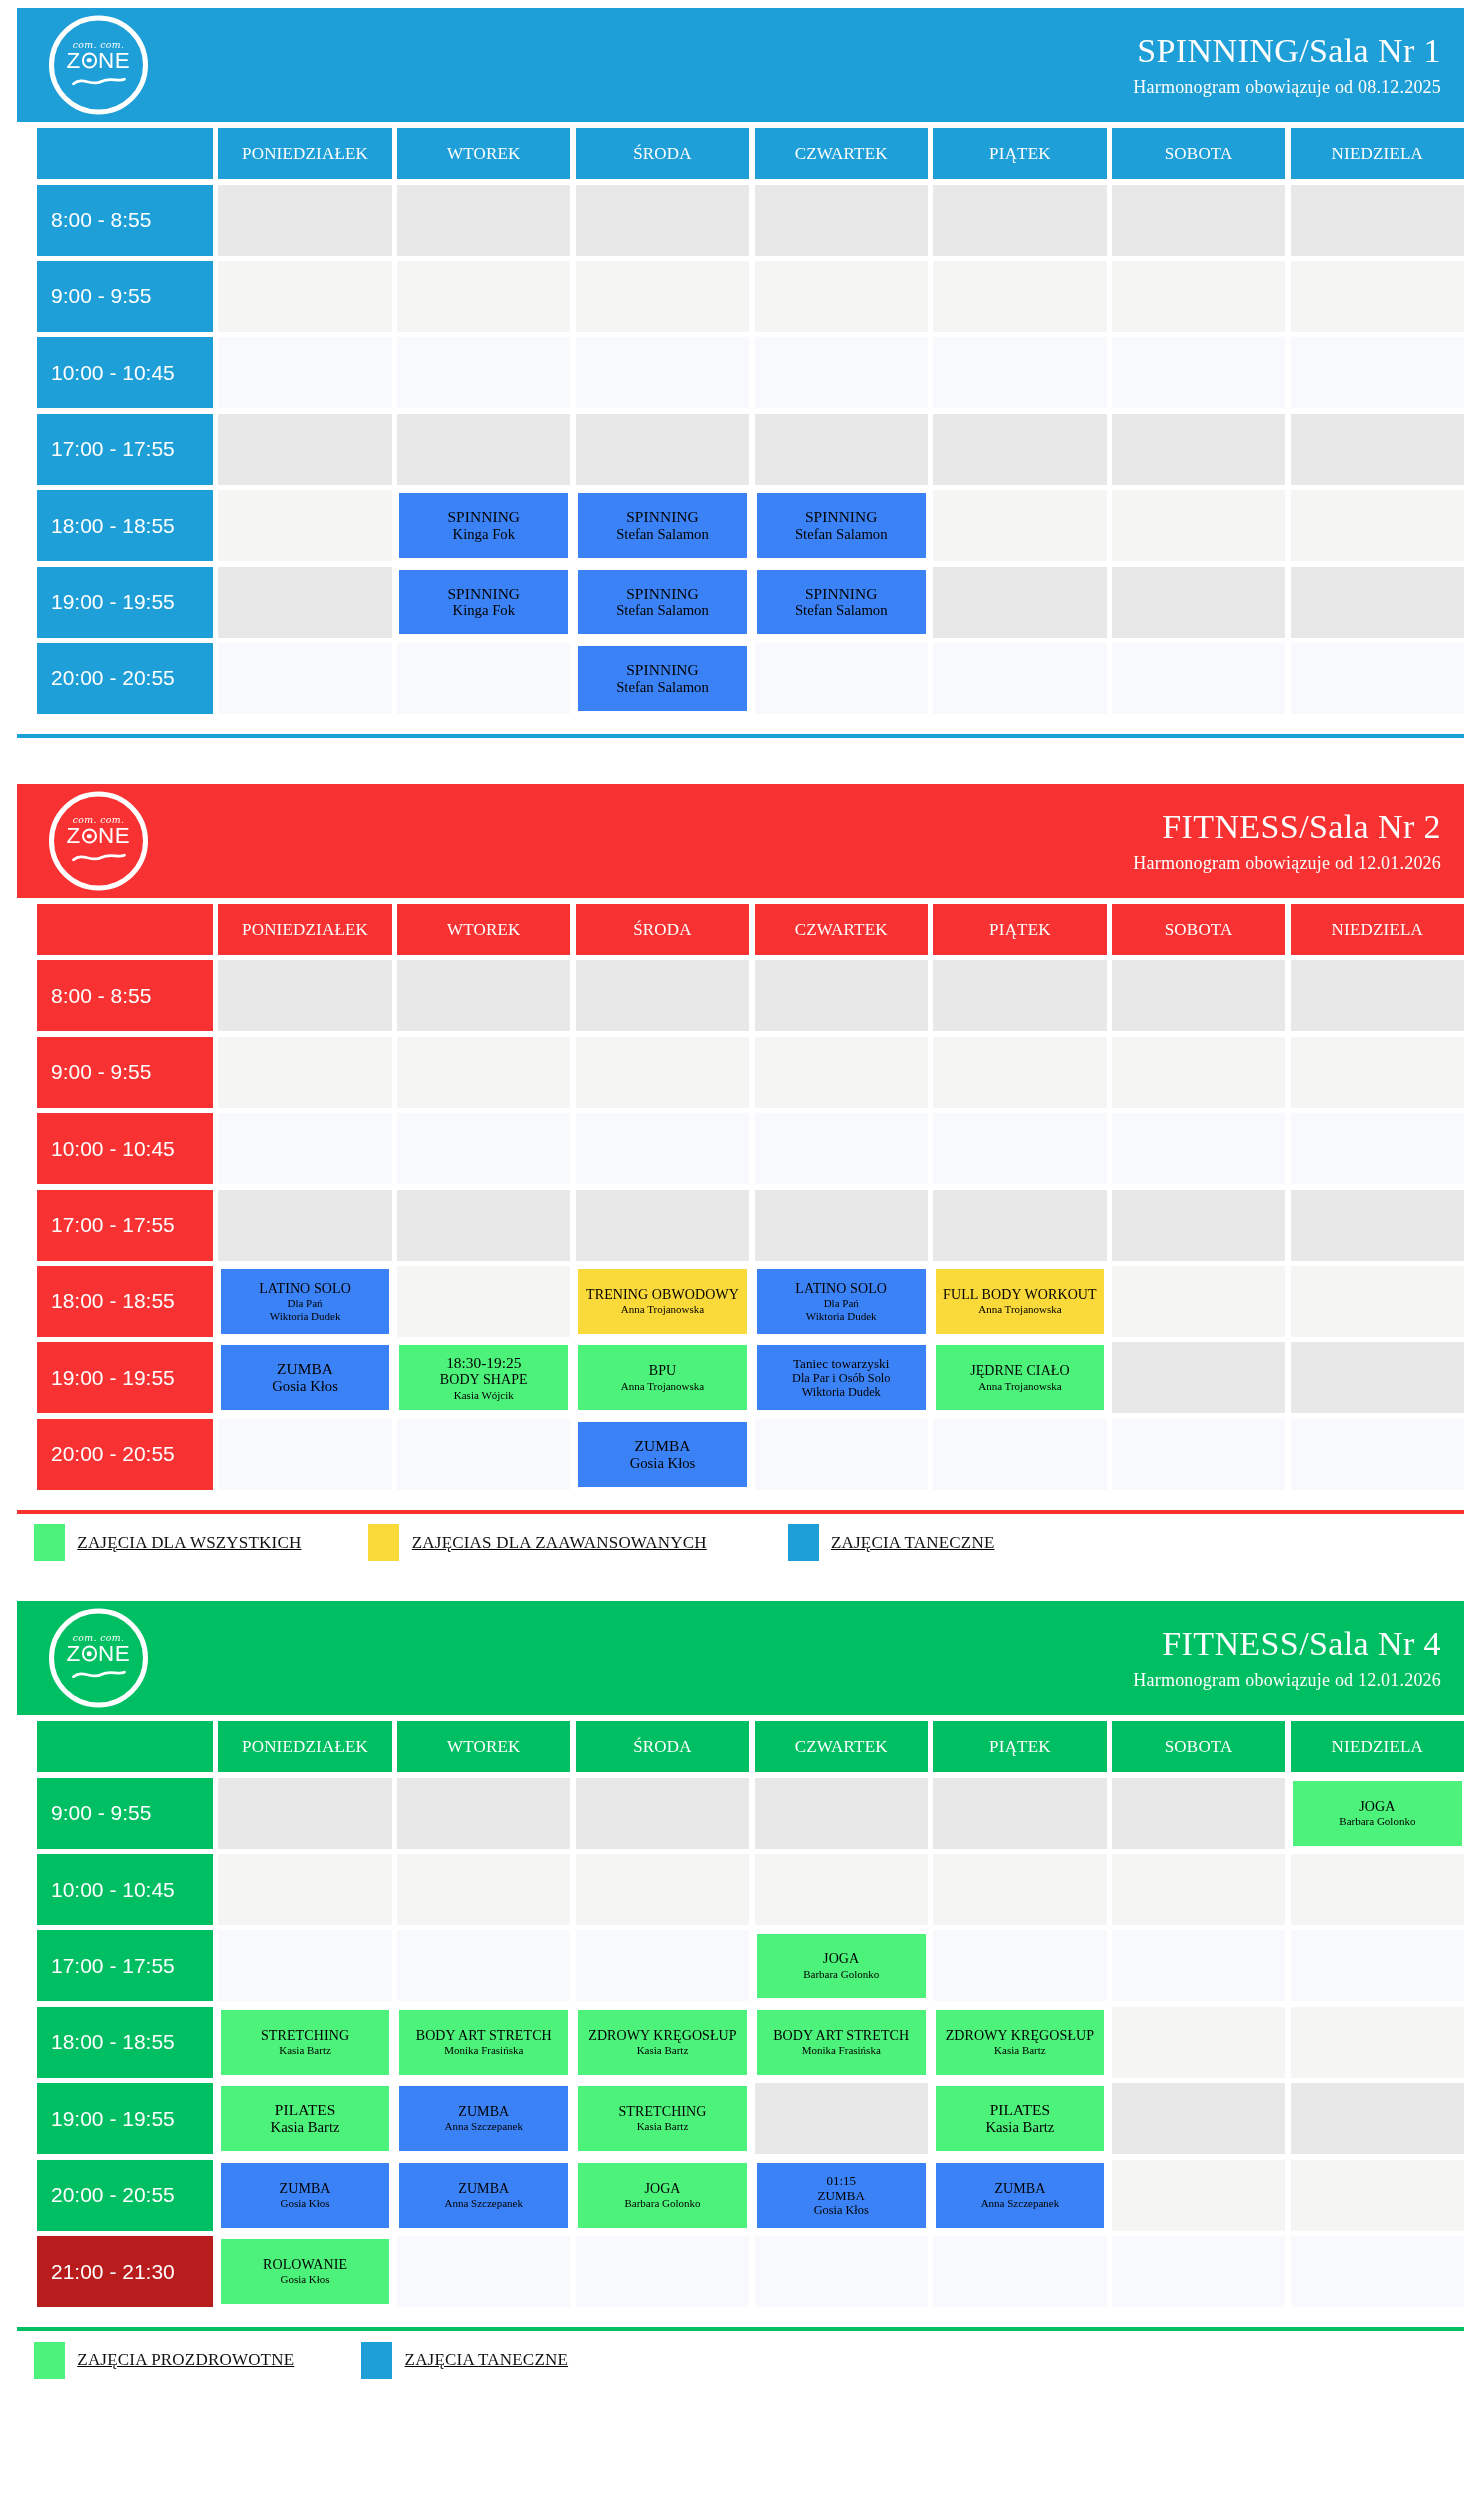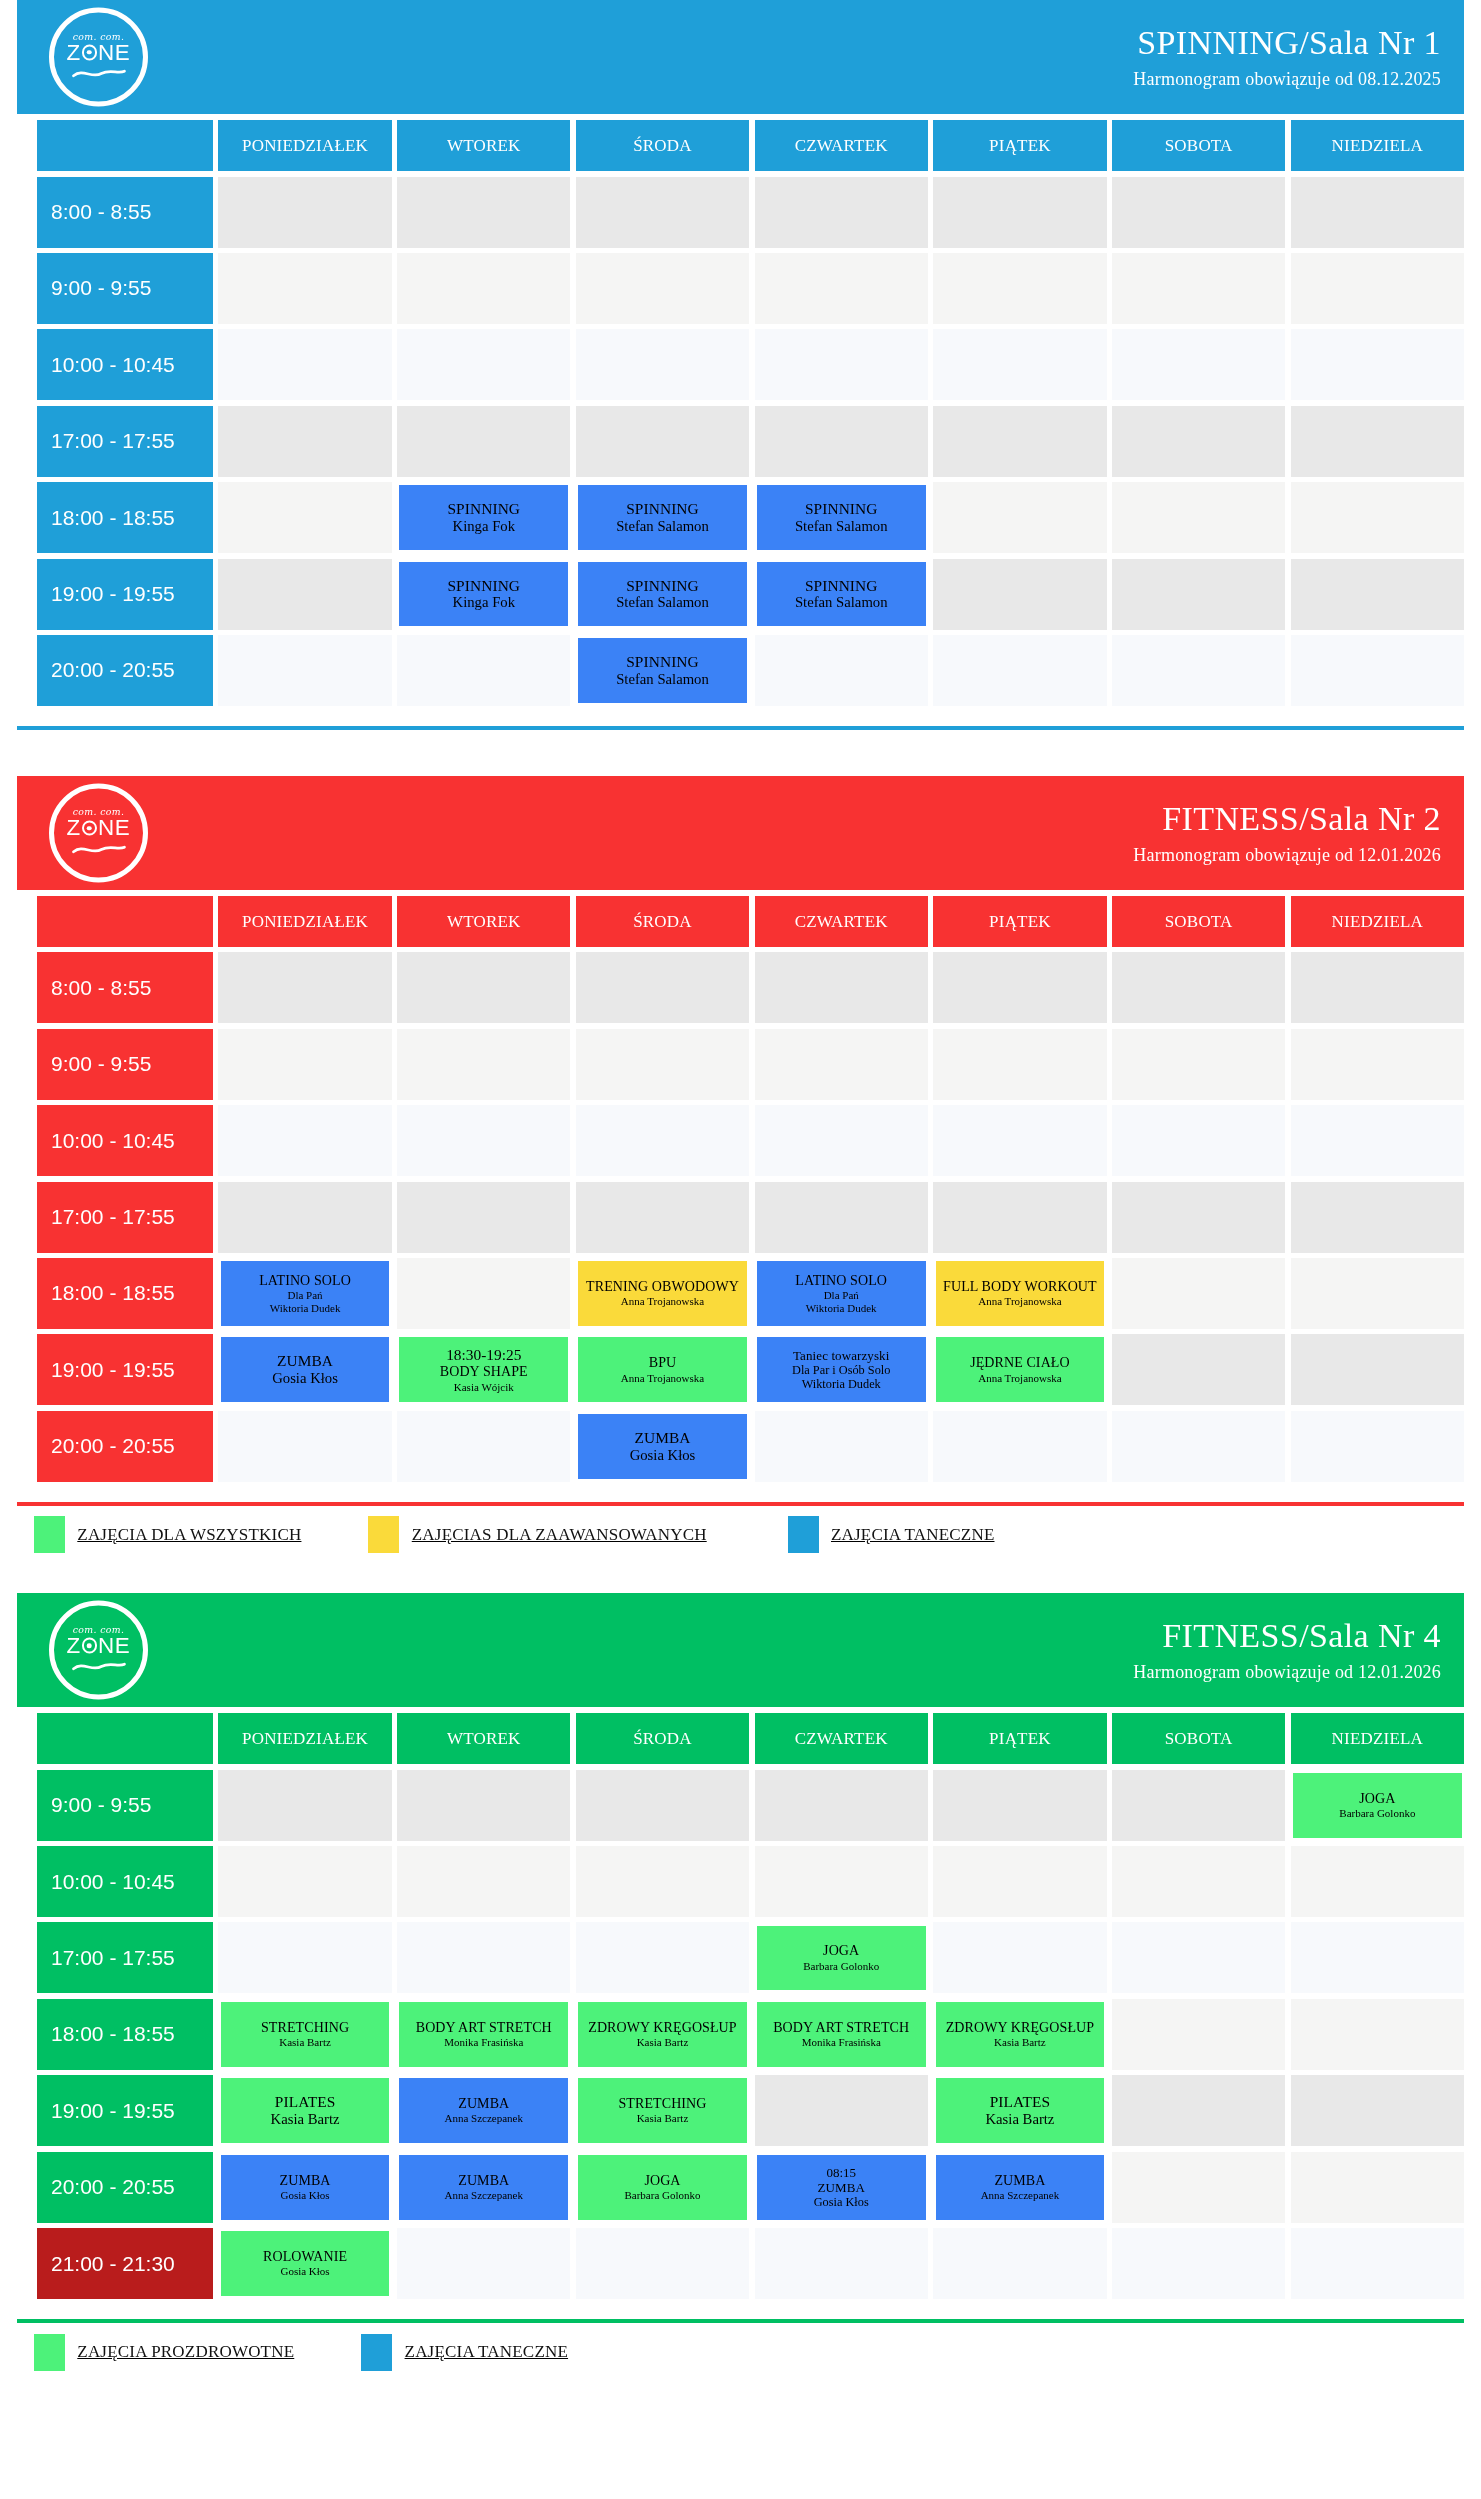--- a/index.html
+++ b/index.html
@@ -2,21 +2,21 @@
 <html style="font-size:12.3px"><head>
 <meta charset="utf-8">
 <style>
   * { box-sizing: border-box; margin: 0; padding: 0; }
   body {
     width: 1481px;
     background: #ffffff;
     font-family: "Liberation Serif", "DejaVu Serif", serif;
     -webkit-font-smoothing: antialiased;
   }
-  .page { width: 1481px; padding: 0 0 0 0; }
+  .page { width: 1481px; padding: 0 0 0 0; margin-top: 8px; }
 
   
   .schedule { width: 1481px; margin: 0 0 0 0; padding: 0 17px; }
 
   .banner {
     position: relative;
     height: 114px;
     display: flex;
     align-items: center;
     justify-content: flex-end;
@@ -721,21 +721,21 @@
               </div>
             </div>
             <div class="cell ">
               <div class="ev dense c-green">
                 <div class="ev-name">JOGA</div>
                 <div class="ev-inst">Barbara Golonko</div>
               </div>
             </div>
             <div class="cell ">
               <div class="ev tiny c-blue">
-                <div class="ev-time">08:15</div>
+                <div class="ev-time">01:15</div>
                 <div class="ev-name">ZUMBA</div>
                 <div class="ev-inst">Gosia Kłos</div>
               </div>
             </div>
             <div class="cell ">
               <div class="ev dense c-blue">
                 <div class="ev-name">ZUMBA</div>
                 <div class="ev-inst">Anna Szczepanek</div>
               </div>
             </div>

